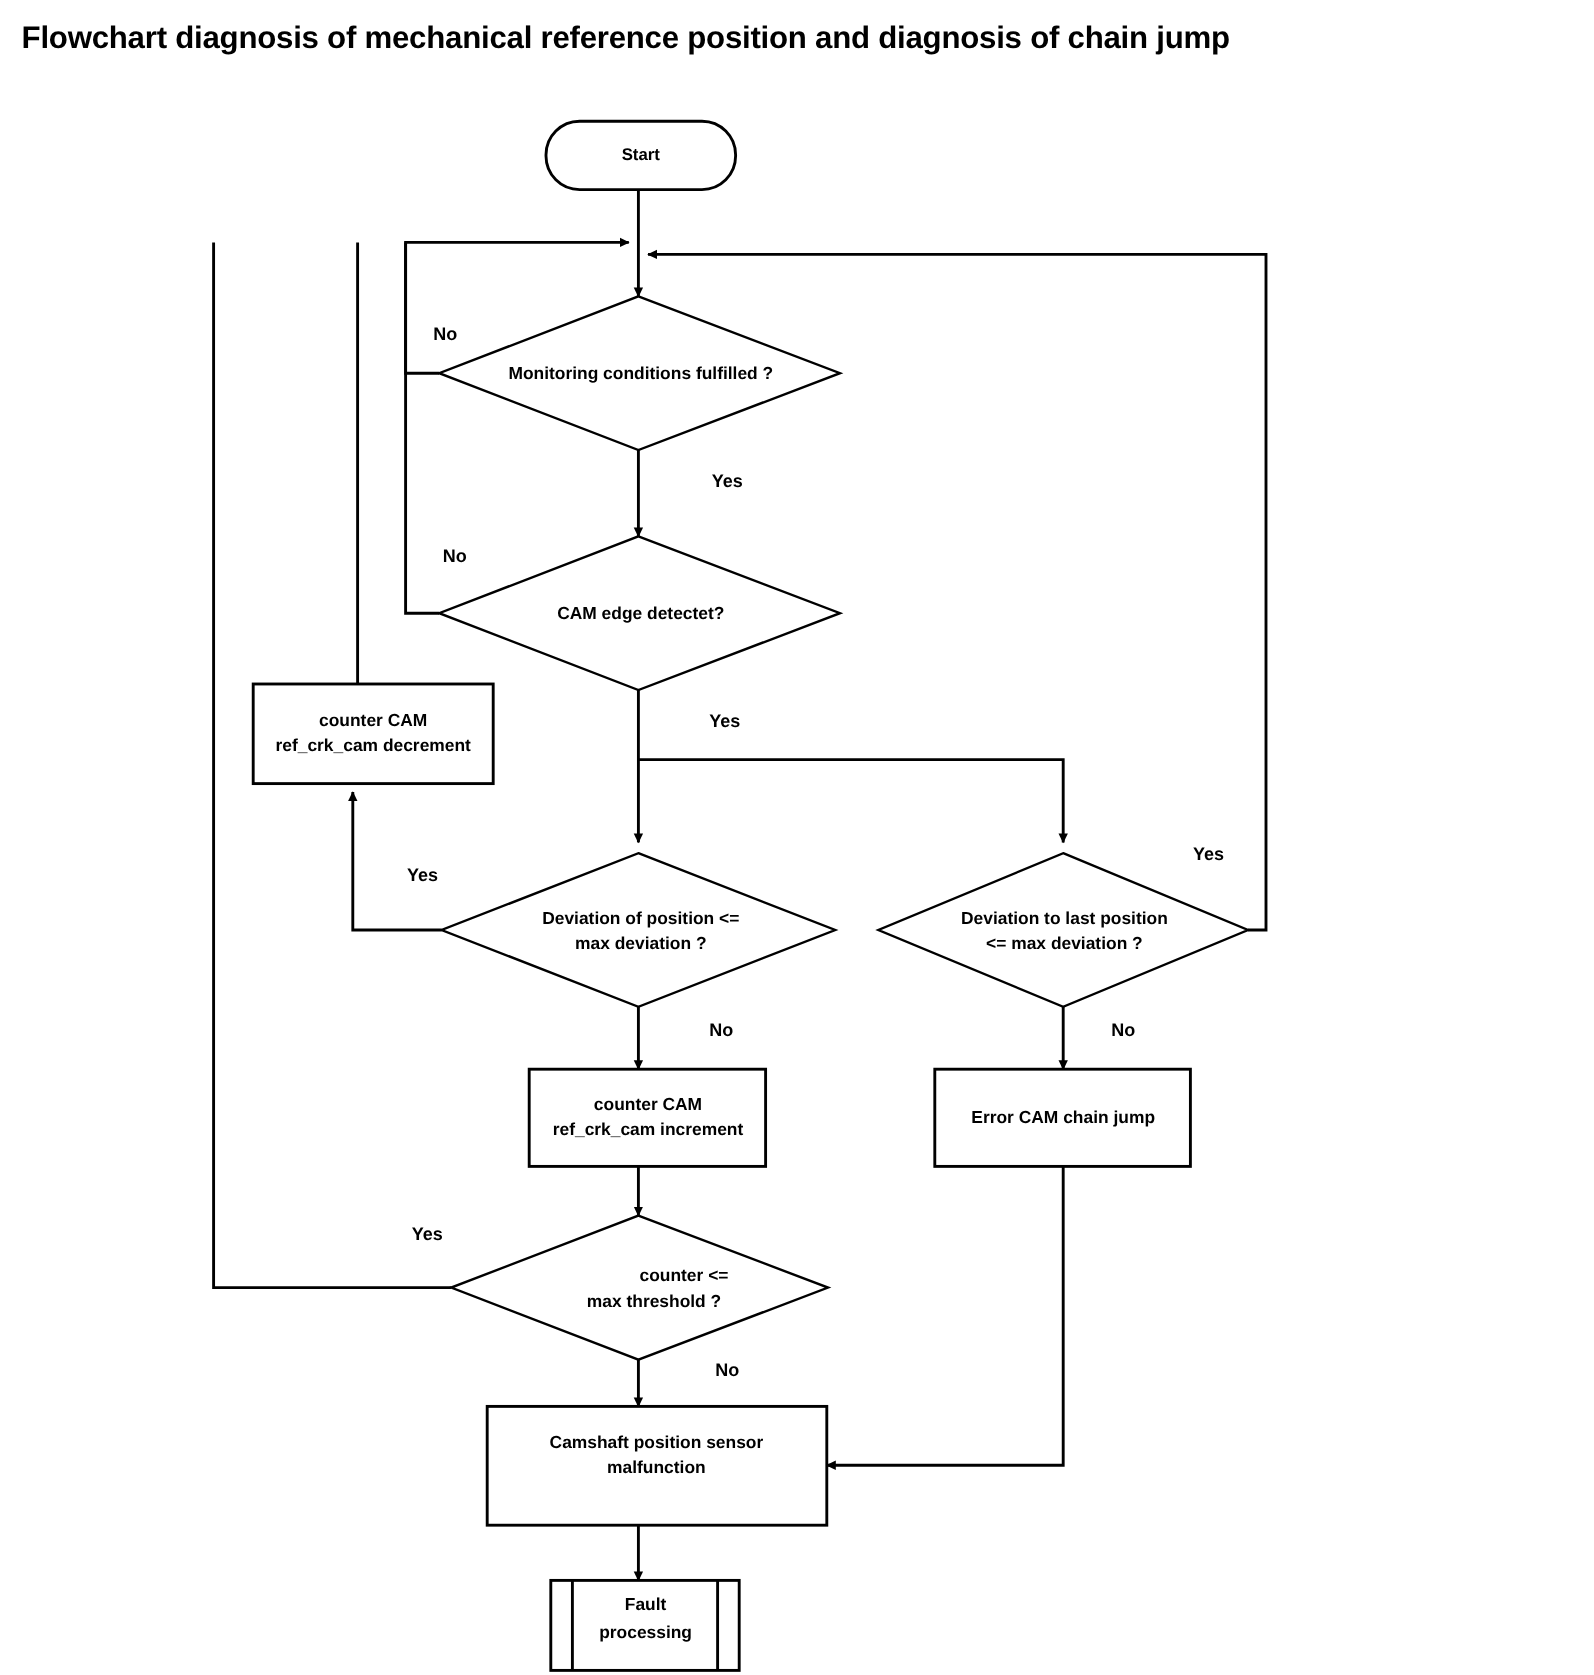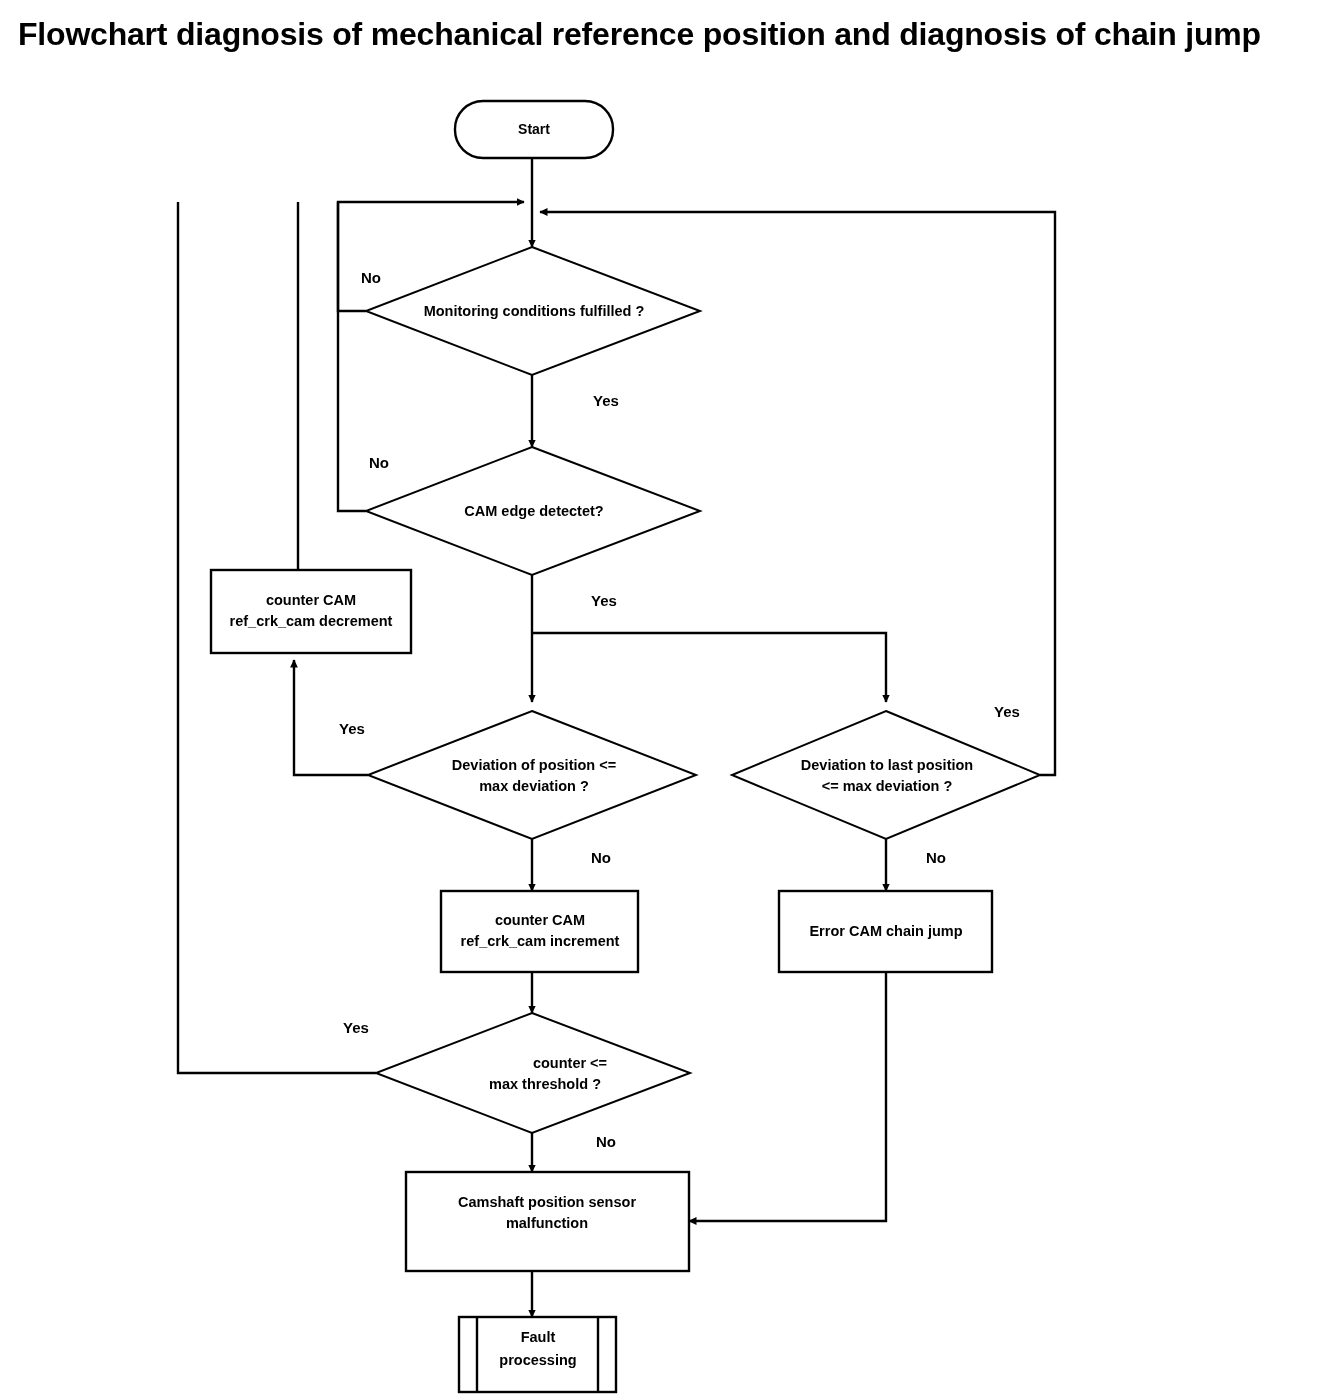--- a/index.html
+++ b/index.html
@@ -13,21 +13,21 @@
     height: 1396px;
     font-family: "Liberation Sans", sans-serif;
     color: #000000;
     overflow: hidden;
     position: relative;
   }
   #page-title {
     position: absolute;
     left: 18px;
     top: 16px;
-    font-size: 32px;
+    font-size: 26px;
     font-weight: bold;
     letter-spacing: -0.2px;
     white-space: nowrap;
   }
   #flow-canvas {
     position: absolute;
     left: 0;
     top: 0;
     width: 1328px;
     height: 1396px;

